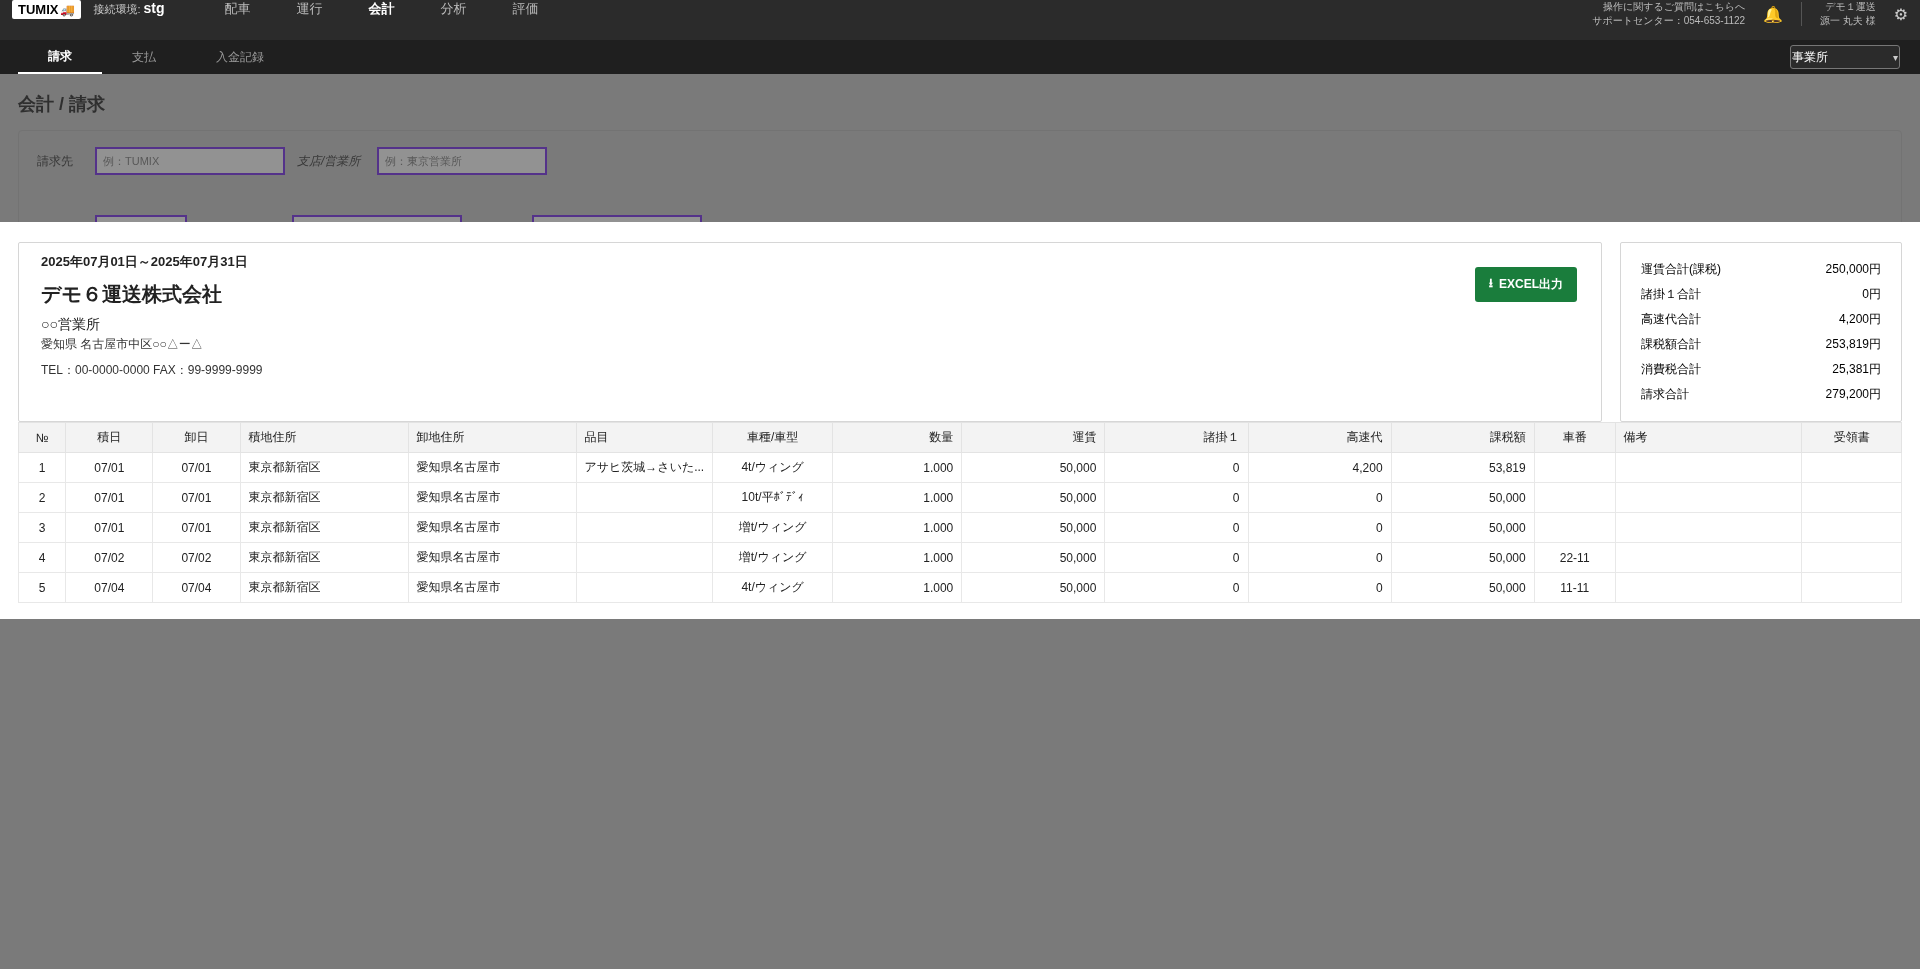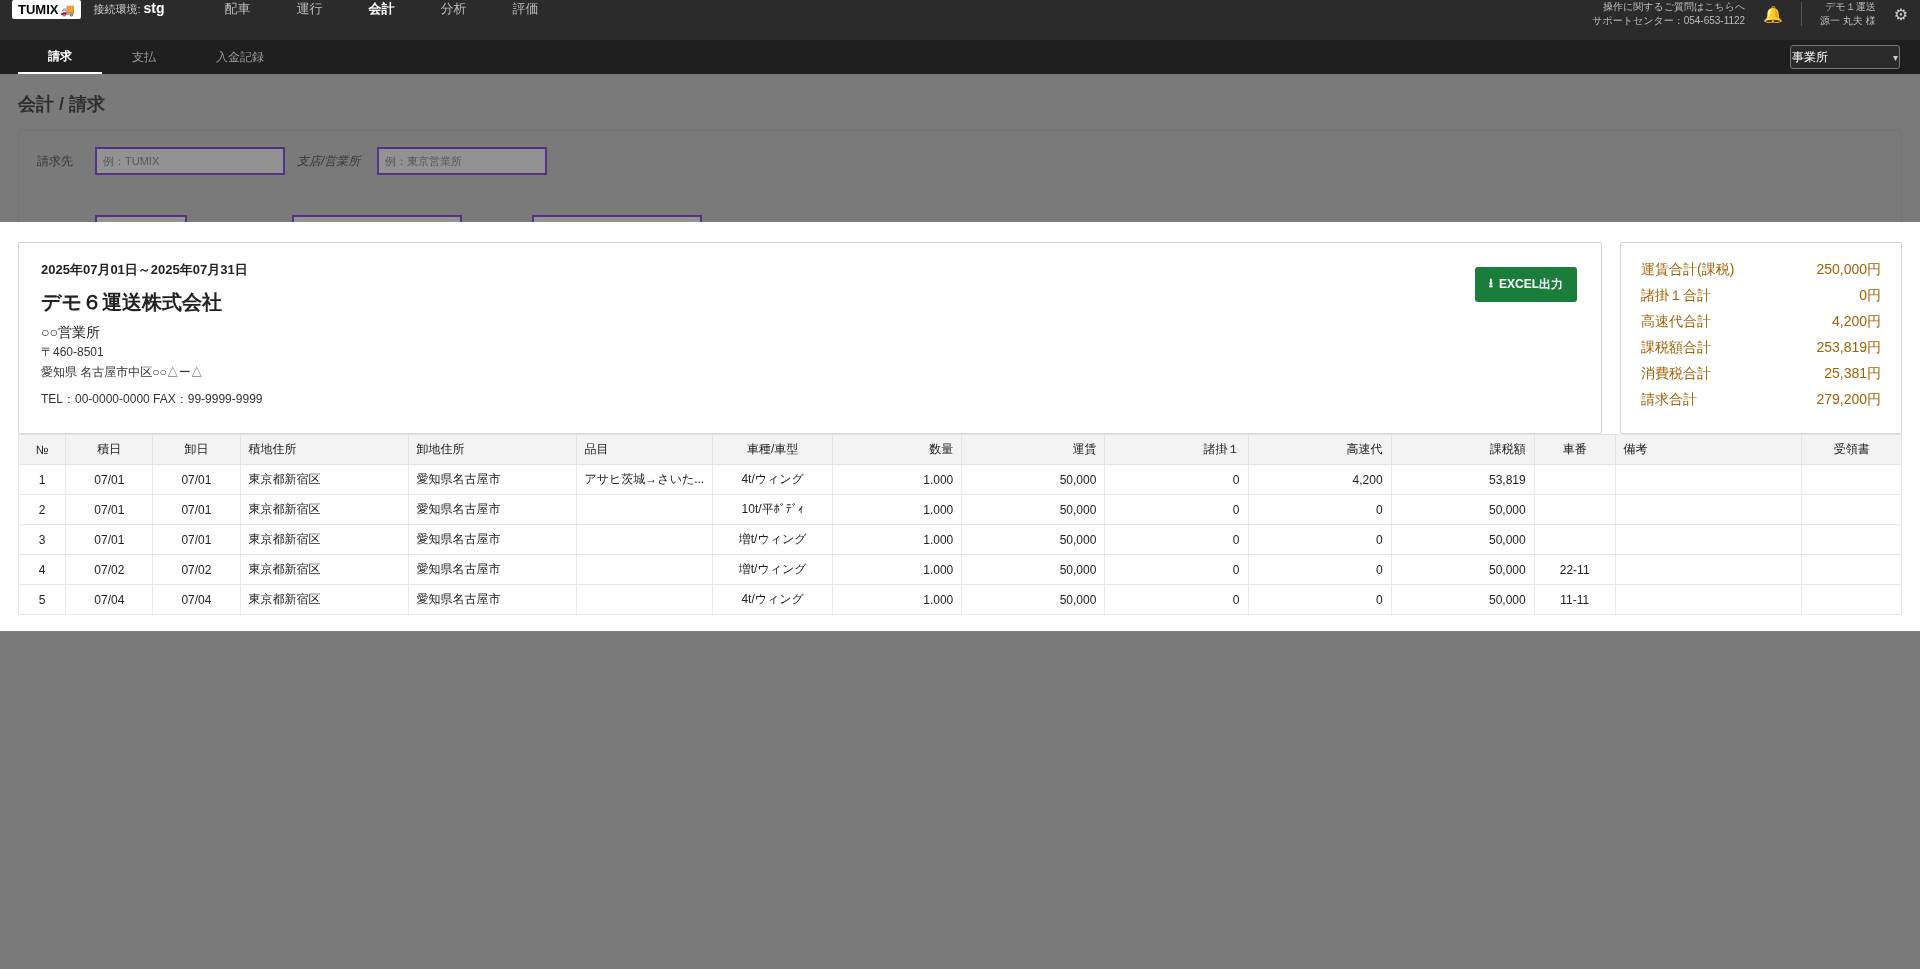--- a/index.html
+++ b/index.html
@@ -40,30 +40,30 @@
   .tbox.small { width: 92px; }
   .tbox.med  { width: 170px; }
 
   
   .modal-back { position: absolute; top: 222px; left: 0; right: 0; bottom: 0; }
   .modal-header { background: #3a3a3a; color: #fff; height: 40px; display: flex; align-items: center; padding: 0 16px; font-size: 13px; font-weight: bold; }
   .modal-header .close { margin-left: auto; font-size: 20px; cursor: pointer; font-weight: normal; }
   .modal-body { background: #fff; padding: 20px 18px 16px 18px; }
 
   .info-row { display: flex; gap: 18px; }
-  .info-card { flex: 1; border: 1px solid #d6d6d6; border-radius: 2px; padding: 18px 22px 24px 22px; position: relative; }
+  .info-card { flex: 1; border: 1px solid #d6d6d6; border-radius: 2px; padding: 10px 22px 24px 22px; position: relative; }
   .date-range { font-weight: bold; font-size: 13px; margin-bottom: 10px; }
   .company { font-weight: bold; font-size: 20px; margin-bottom: 8px; }
   .office  { font-size: 14px; }
   .addr    { font-size: 12px; color: #333; line-height: 1.7; }
   .excel-btn { position: absolute; top: 24px; right: 24px; background: #1a7d3c; color: #fff; border: none; border-radius: 3px; padding: 7px 14px; font-size: 12px; font-weight: bold; cursor: pointer; display:flex; align-items:center; gap:6px; }
   .download-icon { font-size: 12px; }
 
   .totals-card { width: 282px; border: 1px solid #d6d6d6; border-radius: 2px; padding: 14px 20px; }
-  .total-row { display: flex; justify-content: space-between; font-size: 14px; color: #a16207; padding: 4px 0; }
+  .total-row { display: flex; justify-content: space-between; font-size: 12px; color: #000000; padding: 4px 0; }
   .total-row span:last-child { text-align: right; }
 
   .pager-row { display: flex; align-items: center; gap: 16px; padding: 12px 0 8px 0; font-size: 12px; color: #333; }
   .pager-row select { height: 22px; font-size: 12px; border:1px solid #aaa; }
   .pager-controls { display: flex; gap: 24px; margin-left: 20px; }
   .pager-btn { color: #bbb; cursor: pointer; font-size: 14px; }
 
   table.data { width: 100%; border-collapse: collapse; font-size: 12px; }
   table.data th { background: #f3f3f3; border: 1px solid #e3e3e3; padding: 6px 8px; text-align: left; font-weight: normal; color: #222; }
   table.data th.right { text-align: right; }
@@ -150,21 +150,20 @@
 
 <div class="modal-back">
   <div class="modal-body">
 
     <div class="info-row">
       <div class="info-card">
         <div class="date-range">2025年07月01日～2025年07月31日</div>
         <div class="company">デモ６運送株式会社</div>
         <div class="office">○○営業所</div>
         <div class="addr">
-          <div>〒460-8501</div>
           <div>愛知県 名古屋市中区○○△ー△</div>
           <div style="margin-top:6px;">TEL：00-0000-0000   FAX：99-9999-9999</div>
         </div>
         <button class="excel-btn">
           <span class="download-icon">⭳</span>
           <span>EXCEL出力</span>
         </button>
       </div>
       <div class="totals-card" id="totals-card">
           <div class="total-row">

